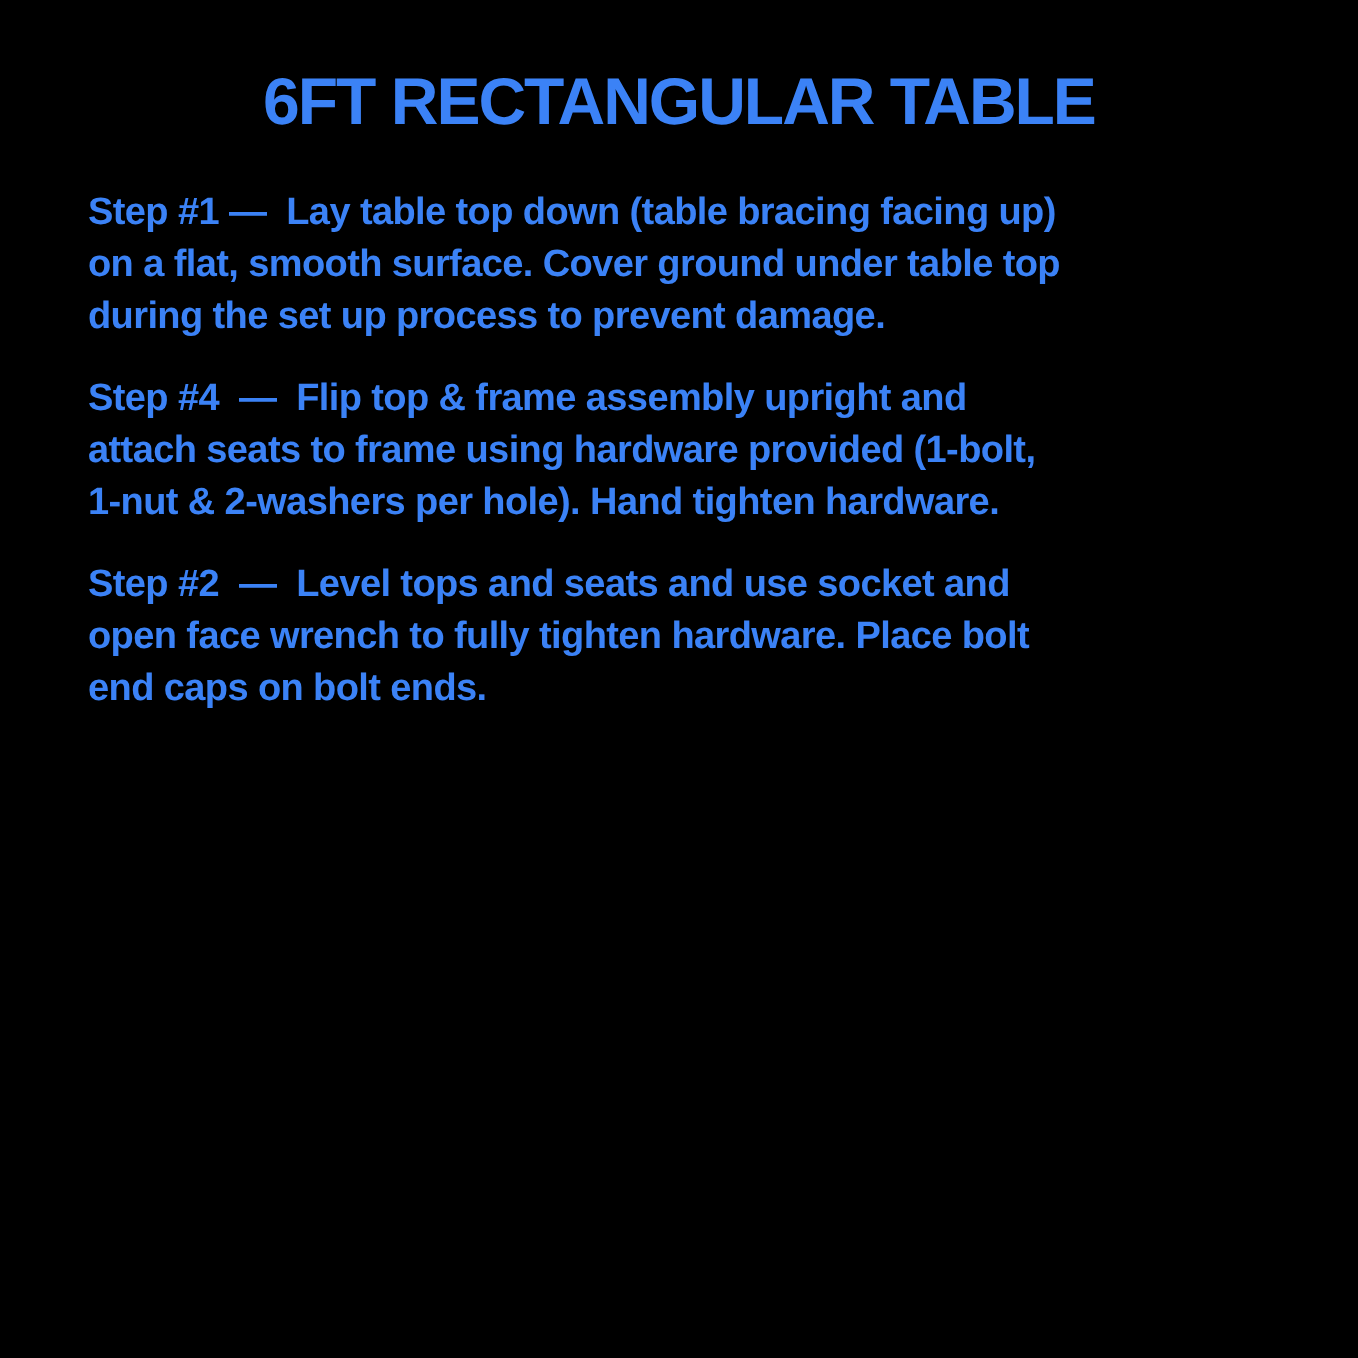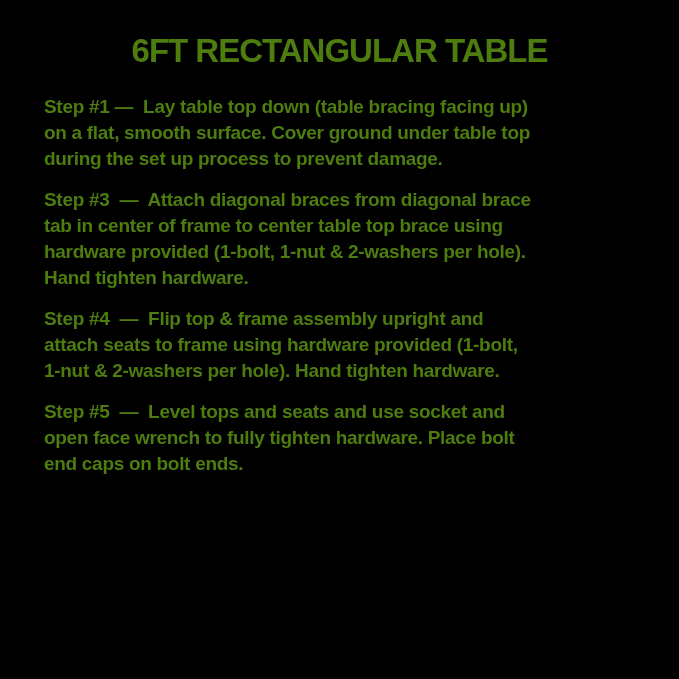--- a/index.html
+++ b/index.html
@@ -5,21 +5,21 @@
   html, body {
     margin: 0;
     padding: 0;
   }
   .page {
     position: relative;
     width: 679px;
     height: 679px;
     box-sizing: border-box;
     background: #000000;
-    color: #4d7c0f;
+    color: #3b82f6;
     font-family: "Liberation Sans", sans-serif;
     font-weight: bold;
     overflow: hidden;
     padding-top: 30px;
   }
   .title {
     margin: 0;
     text-align: center;
     font-size: 33px;
     line-height: 42px;
@@ -50,24 +50,20 @@
 </style>
 </head>
 <body>
 
 <div class="page">
   <h1 class="title">6FT RECTANGULAR TABLE</h1>
   <div class="steps" id="steps">
       <p class="step">Step #1 —  Lay table top down (table bracing facing up)
 on a flat, smooth surface. Cover ground under table top
 during the set up process to prevent damage.</p>
-      <p class="step">Step #3  —  Attach diagonal braces from diagonal brace
-tab in center of frame to center table top brace using
-hardware provided (1-bolt, 1-nut &amp; 2-washers per hole).
-Hand tighten hardware.</p>
       <p class="step">Step #4  —  Flip top &amp; frame assembly upright and
 attach seats to frame using hardware provided (1-bolt,
 1-nut &amp; 2-washers per hole). Hand tighten hardware.</p>
-      <p class="step">Step #5  —  Level tops and seats and use socket and
+      <p class="step">Step #2  —  Level tops and seats and use socket and
 open face wrench to fully tighten hardware. Place bolt
 end caps on bolt ends.</p>
     </div>
 </div>
 
 </body></html>

